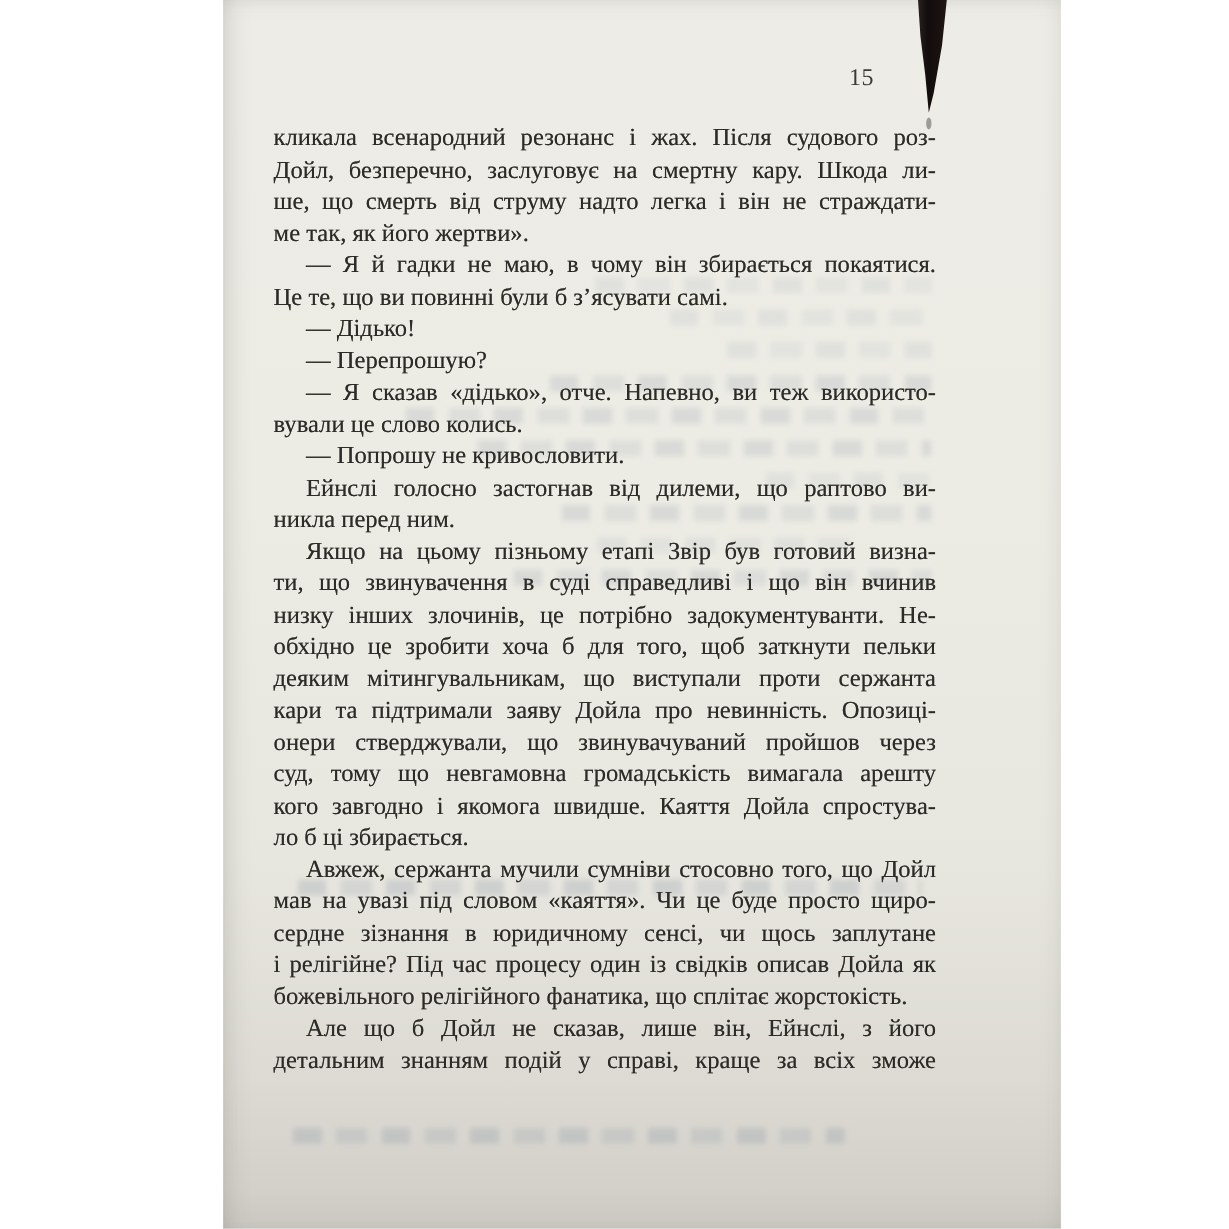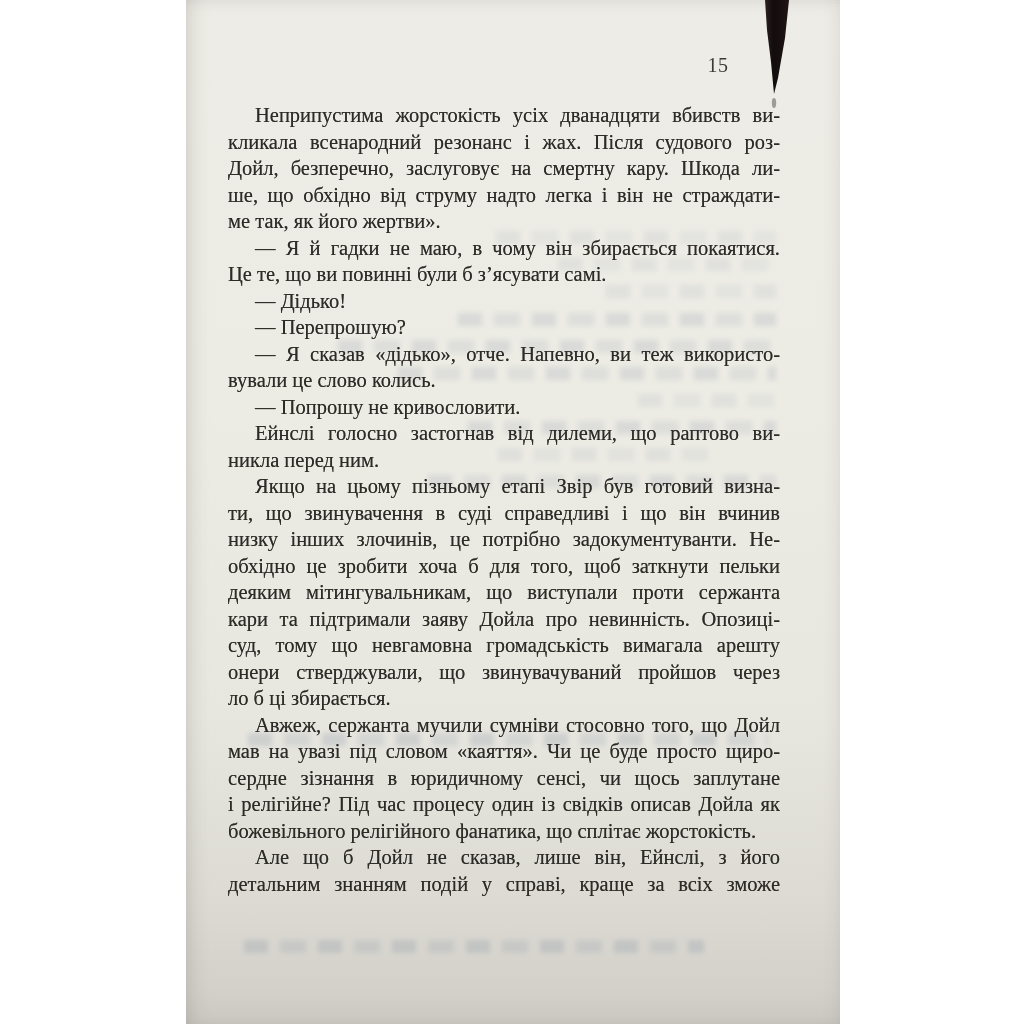--- a/index.html
+++ b/index.html
@@ -23,20 +23,21 @@
       #edece6 0%,
       #ecebe4 40%,
       #e7e6df 70%,
       #dcdad3 88%,
       #d2d0c9 97%,
       #c9c7c0 100%);
     box-shadow:
       inset 16px 0 22px -16px rgba(90,88,80,.28),
       inset -12px 0 18px -12px rgba(120,118,110,.18),
       inset 0 14px 18px -14px rgba(120,118,110,.12);
+    padding-left: 44px;
   }
   .page-number{
     position:absolute;
     left:512px;top:54px;
     width:40px;
     text-align:center;
     font-size:20px;
     color:#3c3a36;
     letter-spacing:.5px;
   }
@@ -110,24 +111,23 @@
           <stop offset="0.35" stop-color="#120c0c"></stop>
           <stop offset="1" stop-color="#1f1514"></stop>
         </linearGradient>
       </defs>
       <path d="M7,0 L31,0 L27,38 L20,78 L16,94 L13,62 L9,30 Z" fill="url(#penGrad)"></path>
       <ellipse cx="16" cy="103" rx="2.2" ry="5" fill="rgba(45,35,35,0.40)"></ellipse>
     </svg>
 
     <div class="text-column">
         <div class="para">
-          <div class="line first">Неприпустима жорстокість усіх дванадцяти вбивств ви-</div>
           <div class="line">кликала всенародний резонанс і жах. Після судового роз-</div>
           <div class="line">Дойл, безперечно, заслуговує на смертну кару. Шкода ли-</div>
-          <div class="line">ше, що обхідно від струму надто легка і він не страждати-</div>
+          <div class="line">ше, що смерть від струму надто легка і він не страждати-</div>
           <div class="line end">ме так, як його жертви».</div>
         </div>
         <div class="para">
           <div class="line first">— Я й гадки не маю, в чому він збирається покаятися.</div>
           <div class="line end">Це те, що ви повинні були б з’ясувати самі.</div>
         </div>
         <div class="para">
           <div class="line first end">— Дідько!</div>
         </div>
         <div class="para">
@@ -144,22 +144,23 @@
           <div class="line first">Ейнслі голосно застогнав від дилеми, що раптово ви-</div>
           <div class="line end">никла перед ним.</div>
         </div>
         <div class="para">
           <div class="line first">Якщо на цьому пізньому етапі Звір був готовий визна-</div>
           <div class="line">ти, що звинувачення в суді справедливі і що він вчинив</div>
           <div class="line">низку інших злочинів, це потрібно задокументуванти. Не-</div>
           <div class="line">обхідно це зробити хоча б для того, щоб заткнути пельки</div>
           <div class="line">деяким мітингувальникам, що виступали проти сержанта</div>
           <div class="line">кари та підтримали заяву Дойла про невинність. Опозиці-</div>
+          <div class="line">онери стверджували, що звинувачуваний пройшов через</div>
           <div class="line">суд, тому що невгамовна громадськість вимагала арешту</div>
-          <div class="line">онери стверджували, що звинувачуваний пройшов через</div>
+          <div class="line">кого завгодно і якомога швидше. Каяття Дойла спростува-</div>
           <div class="line end">ло б ці збирається.</div>
         </div>
         <div class="para">
           <div class="line first">Авжеж, сержанта мучили сумніви стосовно того, що Дойл</div>
           <div class="line">мав на увазі під словом «каяття». Чи це буде просто щиро-</div>
           <div class="line">сердне зізнання в юридичному сенсі, чи щось заплутане</div>
           <div class="line">і релігійне? Під час процесу один із свідків описав Дойла як</div>
           <div class="line end">божевільного релігійного фанатика, що сплітає жорстокість.</div>
         </div>
         <div class="para">

